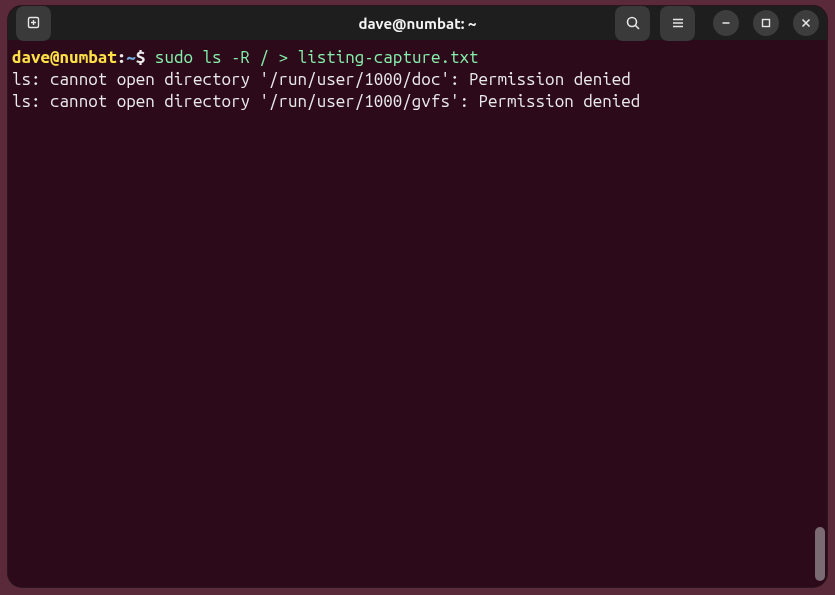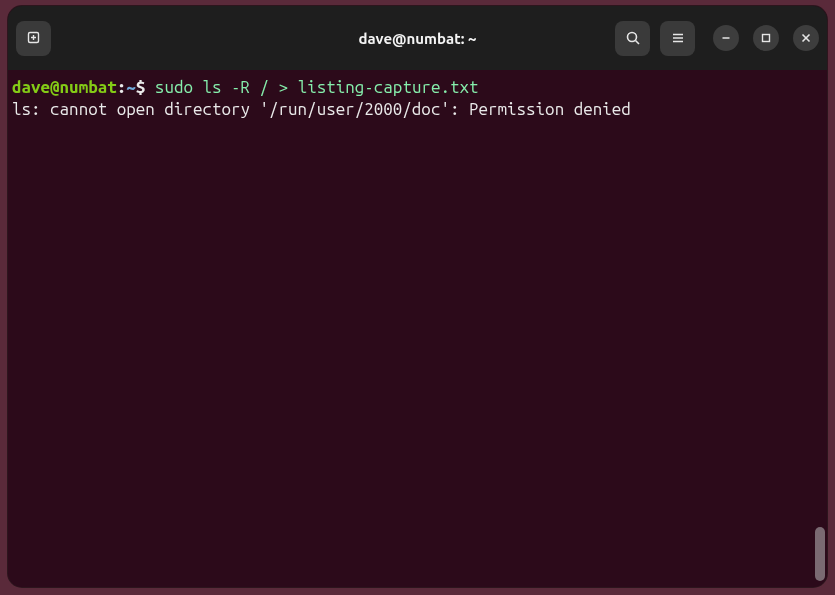--- a/index.html
+++ b/index.html
@@ -15,21 +15,21 @@
       width: 100%;
       height: 100%;
       background: #2c0a1a;
       border-radius: 14px;
       overflow: hidden;
       display: flex;
       flex-direction: column;
       box-shadow: 0 0 0 1px rgba(0,0,0,.5);
     }
     .titlebar {
-      height: 64px;
+      height: 34px;
       background: #1e1e1e;
       display: flex;
       align-items: center;
       padding: 0 8px;
       gap: 6px;
       position: relative;
     }
     .tb-btn {
       width: 35px;
       height: 35px;
@@ -65,21 +65,21 @@
     .terminal-body {
       flex: 1;
       padding: 6px 4px;
       color: #e9e9e9;
       font-size: 17px;
       line-height: 22px;
       position: relative;
       overflow: hidden;
     }
     .line { white-space: pre; }
-    .user-host { color: #84cc16; font-weight: bold; }
+    .user-host { color: #fde047; font-weight: bold; }
     .colon { color: #eaeaea; font-weight: bold; }
     .cwd { color: #6fa8d8; font-weight: bold; }
     .dollar { color: #eaeaea; font-weight: bold; }
     .cmd { color: #86efac; }
     .out { color: #eaeaea; }
 
     .cursor {
       display: inline-block;
       width: 10px;
       height: 19px;
@@ -146,18 +146,19 @@
             <line x1="2.5" y1="2.5" x2="9.5" y2="9.5"></line>
             <line x1="9.5" y1="2.5" x2="2.5" y2="9.5"></line>
           </svg>
         </div>
       </div>
     </div>
   </div>
 
   <div class="terminal-body">
     <div class="line"><span class="user-host">dave@numbat</span><span class="colon">:</span><span class="cwd">~</span><span class="dollar">$</span><span class="cmd"> <span>sudo ls -R / &gt; listing-capture.txt</span></span></div>
-    <div class="line out">ls: cannot open directory '/run/user/2000/doc': Permission denied</div>
+    <div class="line out">ls: cannot open directory '/run/user/1000/doc': Permission denied</div>
+    <div class="line out">ls: cannot open directory '/run/user/1000/gvfs': Permission denied</div>
 
     <div class="scrollbar"></div>
   </div>
 
 </div>
 
 </body></html>

